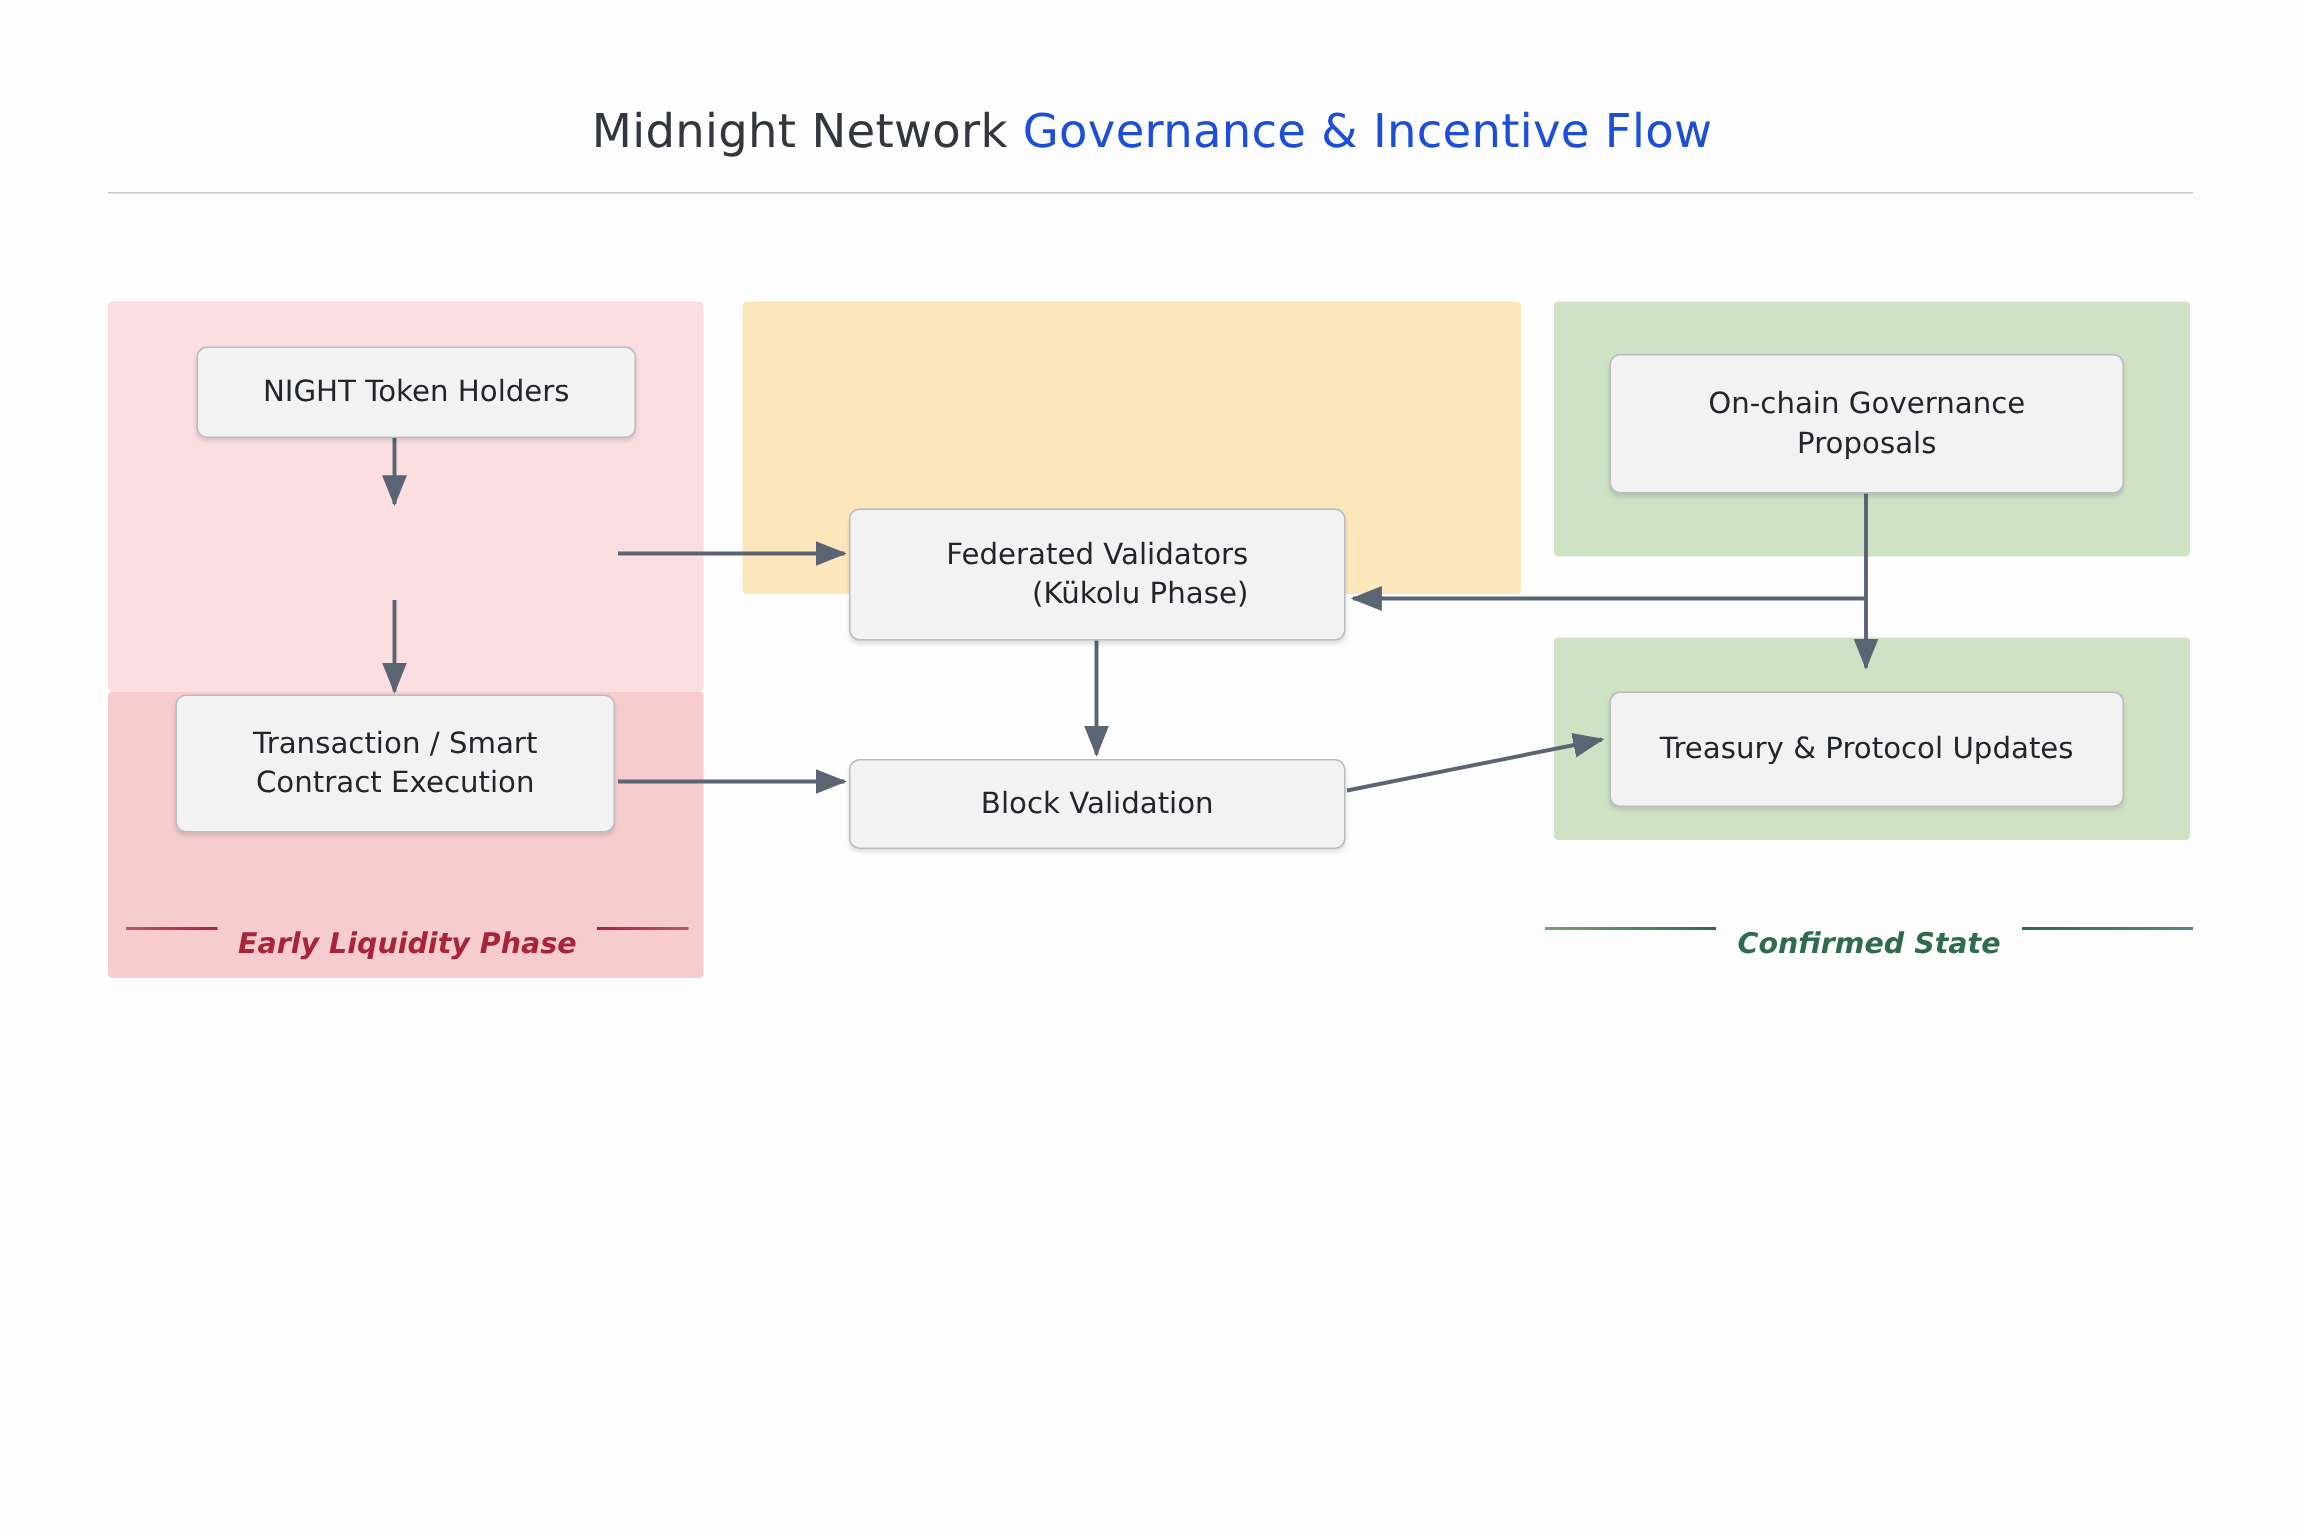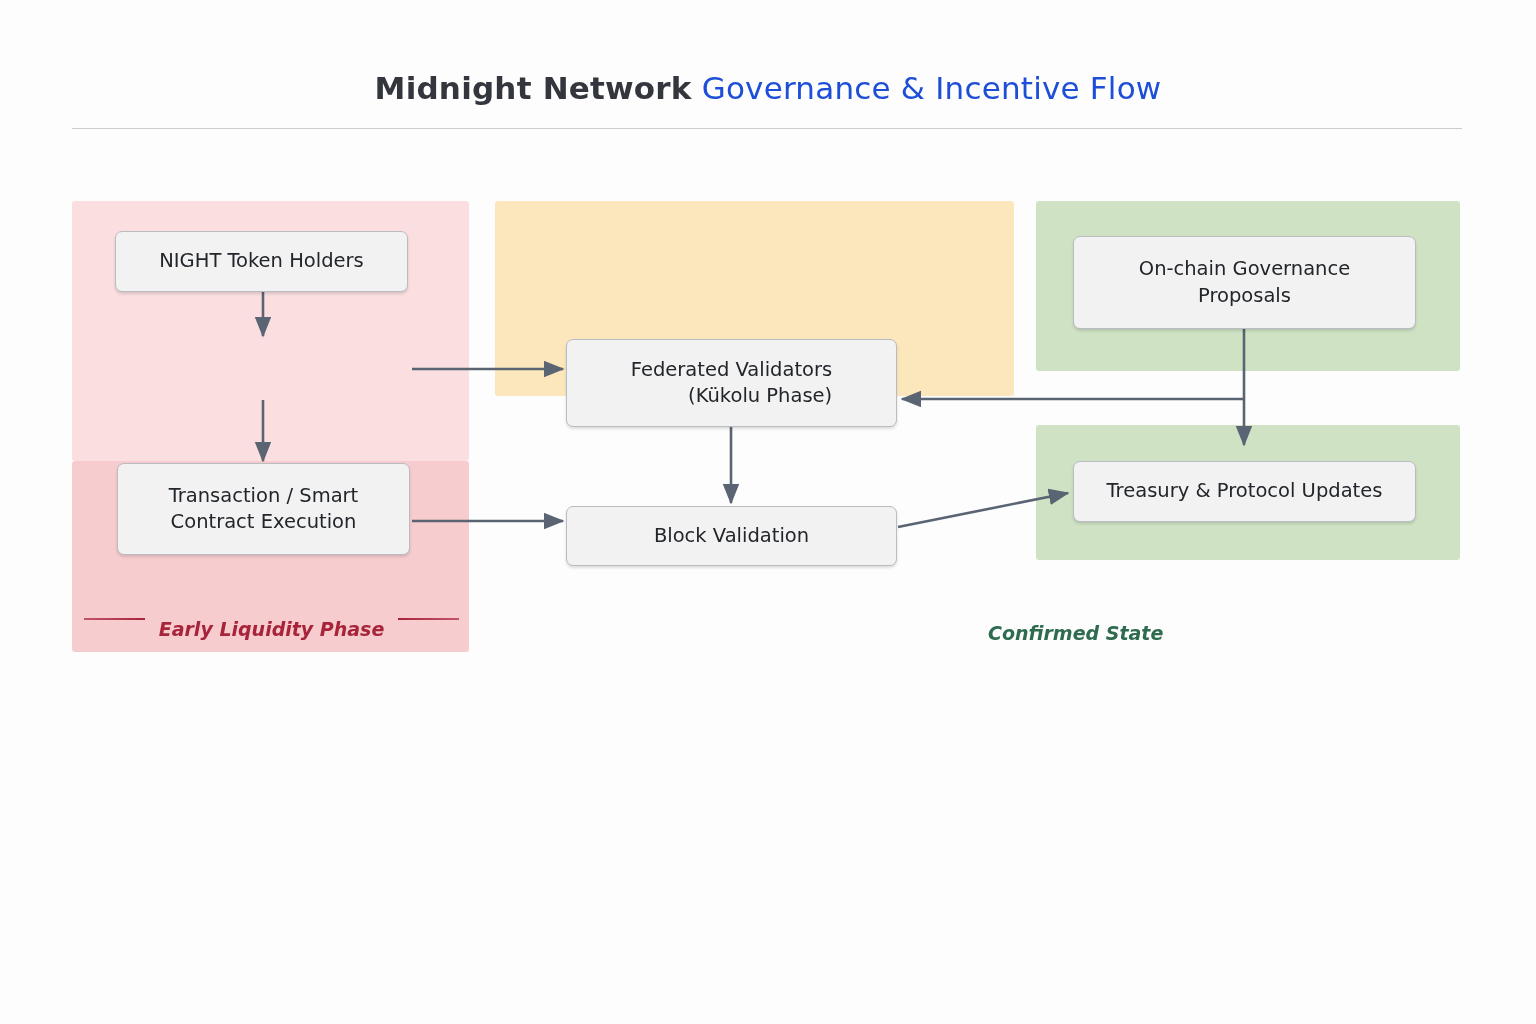--- a/index.html
+++ b/index.html
@@ -10,21 +10,21 @@
     overflow: hidden;
   }
   #stage { position: relative; width: 1536px; height: 1024px; background: #fdfdfd; }
 
   
   .title-wrap {
     position: absolute; left: 0; top: 70px; width: 1536px;
     text-align: center; white-space: nowrap;
   }
   .title-main {
-    font-size: 31px; font-weight: 700; color: #33373d;
+    font-size: 31px; font-weight: 400; color: #33373d;
     letter-spacing: 0.2px;
   }
   .title-sub {
     font-size: 31px; font-weight: 400; color: #1d4ed8;
     letter-spacing: 0.2px;
   }
   .title-rule {
     position: absolute; left: 72px; top: 128px; width: 1390px; height: 1px;
     background: #c9ccd1;
   }
@@ -103,21 +103,21 @@
 
     <line x1="731" y1="427" x2="731" y2="503" stroke="#5a6472" stroke-width="2.6" marker-end="url(#ah)"></line>
 
     <line x1="898" y1="527" x2="1068" y2="493" stroke="#5a6472" stroke-width="2.6" marker-end="url(#ah)"></line>
 
     <line x1="1244" y1="329" x2="1244" y2="445" stroke="#5a6472" stroke-width="2.6" marker-end="url(#ah)"></line>
 
     <line x1="1244" y1="399" x2="902" y2="399" stroke="#5a6472" stroke-width="2.6" marker-end="url(#ah)"></line>
   </svg>
 
-  <div class="node" style="left:115px; top:231px; width:293px; height:61px;">
+  <div class="node" style="left:131px; top:231px; width:293px; height:61px;">
     <span>NIGHT Token Holders</span>
   </div>
 
 
   <div class="node" style="left:117px; top:463px; width:293px; height:92px; white-space:pre-line;">
     <span>Transaction / Smart
 Contract Execution</span>
   </div>
 
   <div class="node" style="left:566px; top:339px; width:331px; height:88px; white-space:pre-line;text-align:right;">
@@ -127,30 +127,30 @@
 
   <div class="node" style="left:566px; top:506px; width:331px; height:60px;">
     <span>Block Validation</span>
   </div>
 
   <div class="node" style="left:1073px; top:236px; width:343px; height:93px; white-space:pre-line;">
     <span>On-chain Governance
 Proposals</span>
   </div>
 
-  <div class="node" style="left:1073px; top:461px; width:343px; height:61px;align-items:center;">
+  <div class="node" style="left:1073px; top:461px; width:343px; height:77px;align-items:center;">
     <span>Treasury &amp; Protocol Updates</span>
   </div>
 
   <div class="legend-item" style="left:84px; width:375px;">
     <div class="legend-rule" style="background:linear-gradient(to right,#c2556a,#a8243a);"></div>
     <div class="legend-label" style="color:#a8243a;">Early Liquidity Phase</div>
     <div class="legend-rule" style="background:linear-gradient(to right,#a8243a,#c2556a);"></div>
   </div>
 
 
-  <div class="legend-item" style="left:974px; width:432px;flex-direction:column;">
+  <div class="legend-item" style="left:1030px; width:432px;">
     <div class="legend-rule" style="background:linear-gradient(to right,#7aa07c,#2f6b4f);"></div>
     <div class="legend-label" style="color:#2f6b4f;">Confirmed State</div>
     <div class="legend-rule" style="background:linear-gradient(to right,#2f6b4f,#4d8d84);"></div>
   </div>
 
 </div>
 
 </body></html>

